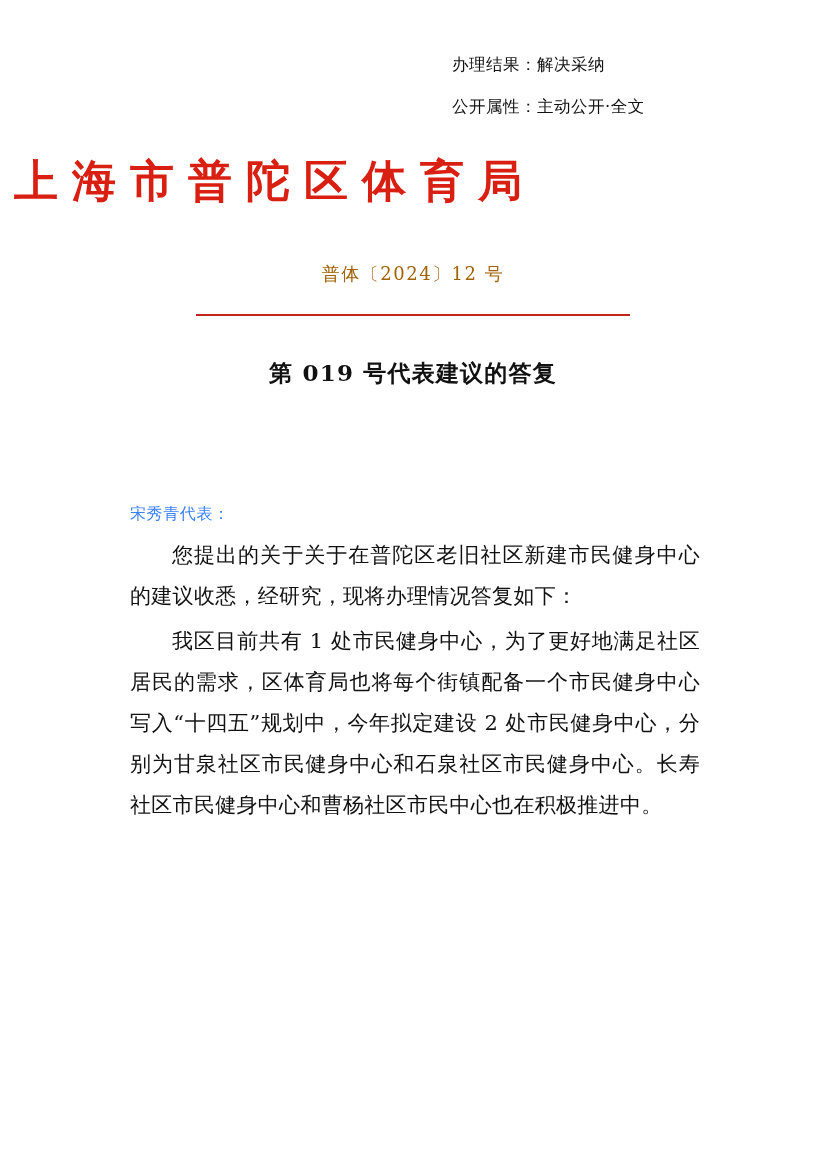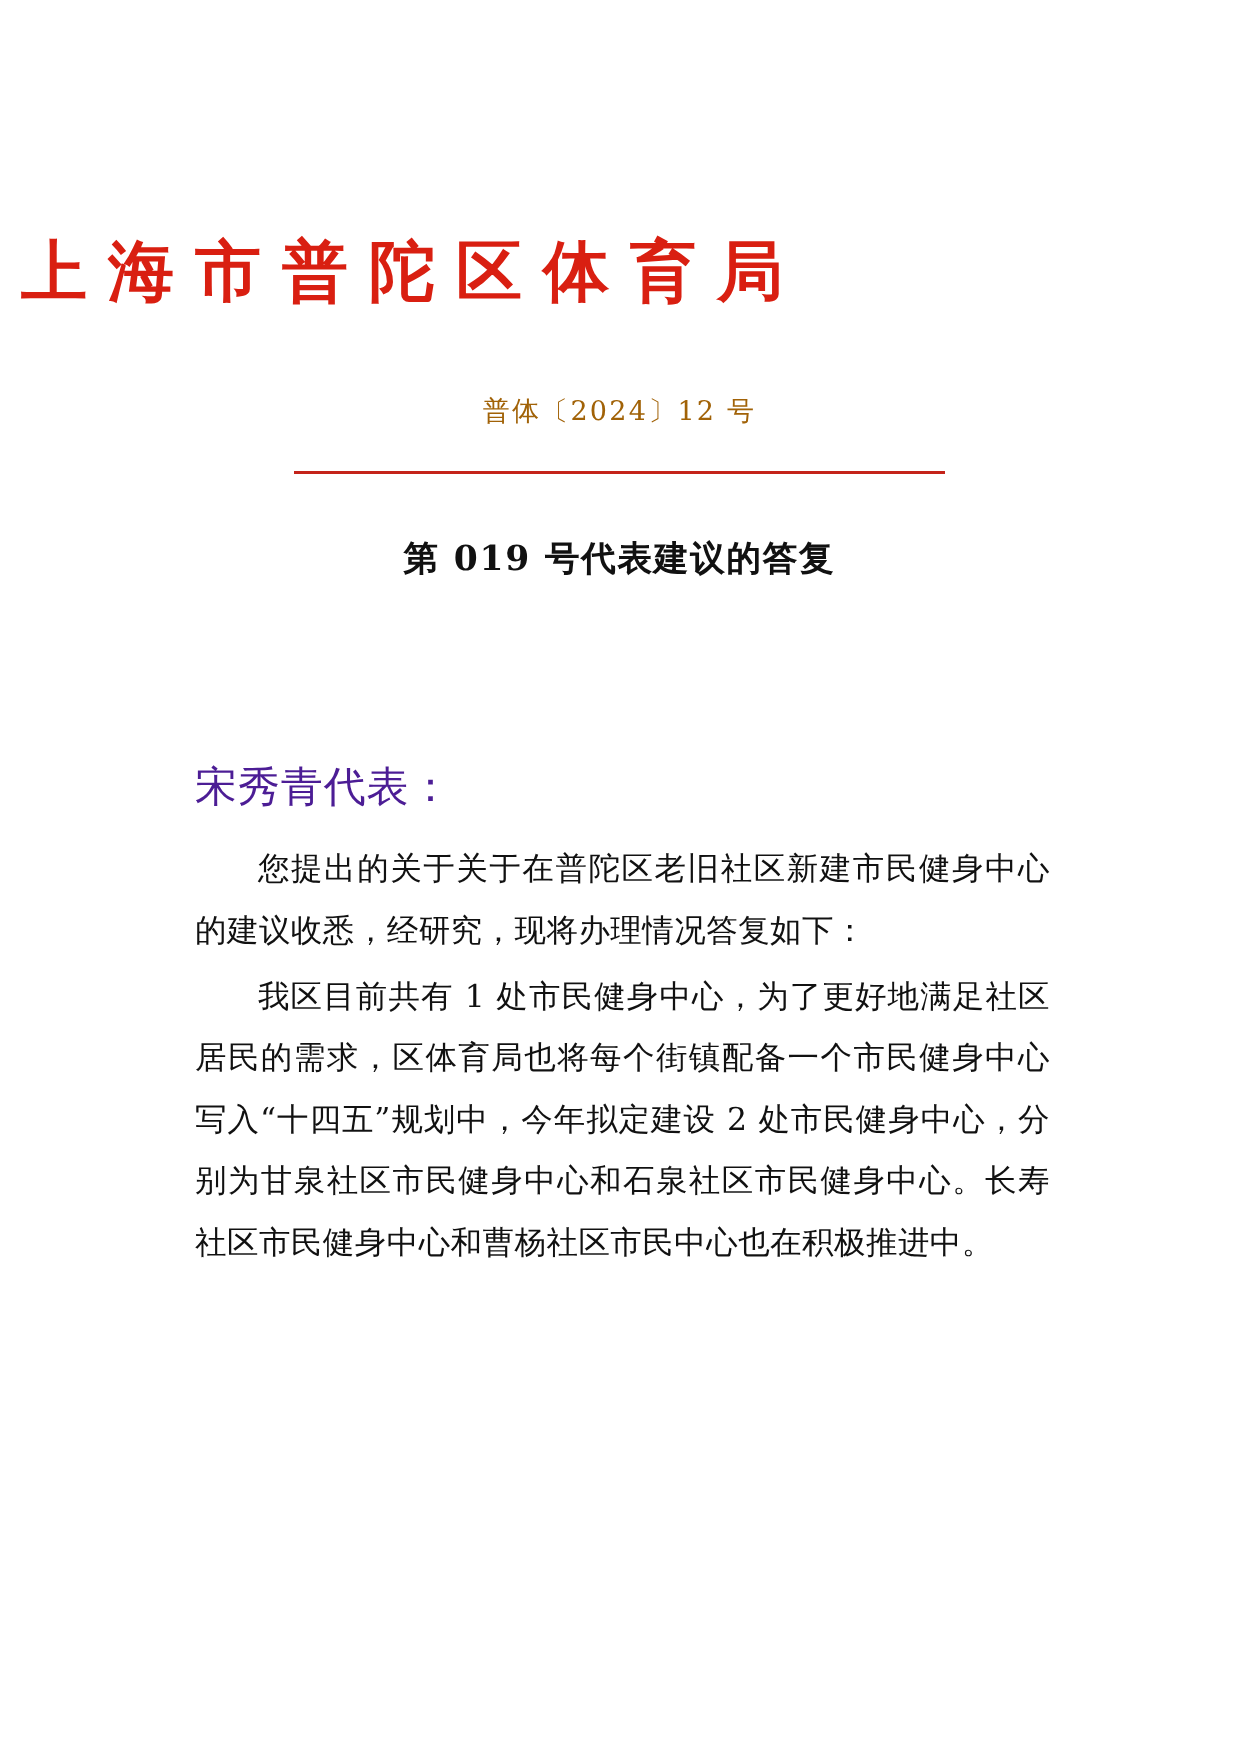--- a/index.html
+++ b/index.html
@@ -94,42 +94,46 @@
   }
 
   
   .body-block {
     position: absolute;
     top: 498px;
     left: 130px;
     width: 570px;
   }
   .salutation {
-    font-size: 28px;
+    font-size: 16px;
     line-height: 1.95;
     letter-spacing: 0.6px;
     margin: 0 0 6px 0;
-    color: #4c1d95;
+    color: #3b82f6;
   }
   .para {
     font-size: 21px;
     line-height: 1.95;
     letter-spacing: 0.3px;
     margin: 0 0 4px 0;
     text-indent: 2em;
     text-align: justify;
     text-justify: inter-ideograph;
     color: #111;
   }
 </style>
 </head>
 <body>
 
 <div class="page">
 
+  <div class="meta-block">
+    <div class="meta-line">办理结果：解决采纳</div>
+    <div class="meta-line">公开属性：主动公开·全文</div>
+  </div>
 
   <div class="org-title">上海市普陀区体育局</div>
 
   <div class="doc-number">普体〔2024〕12 号</div>
 
   <div class="red-rule"></div>
 
   <div class="headline">
     <div class="headline-line">第 019 号代表建议的答复</div>
   </div>

